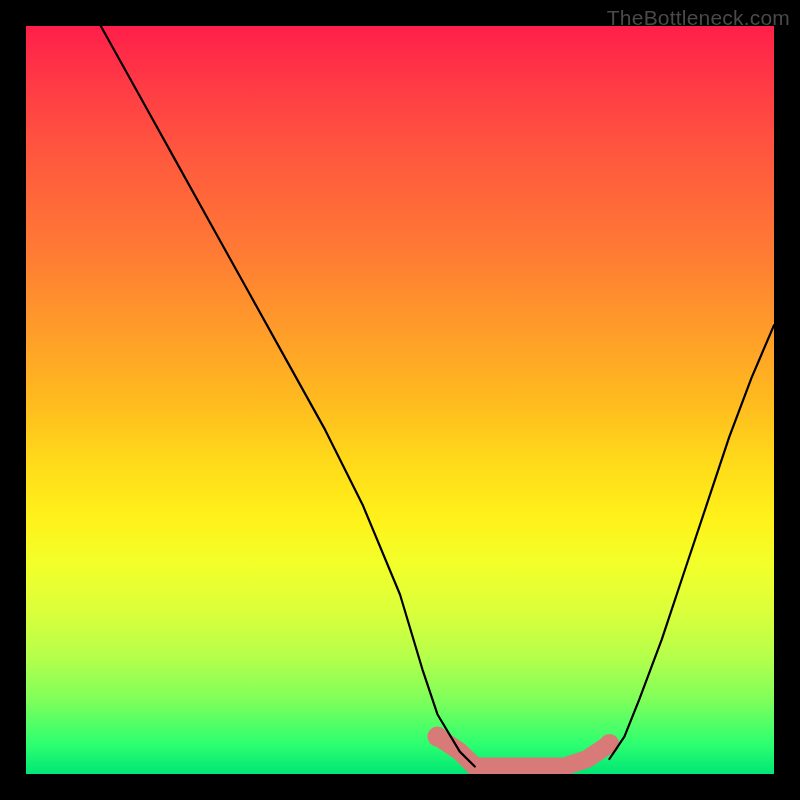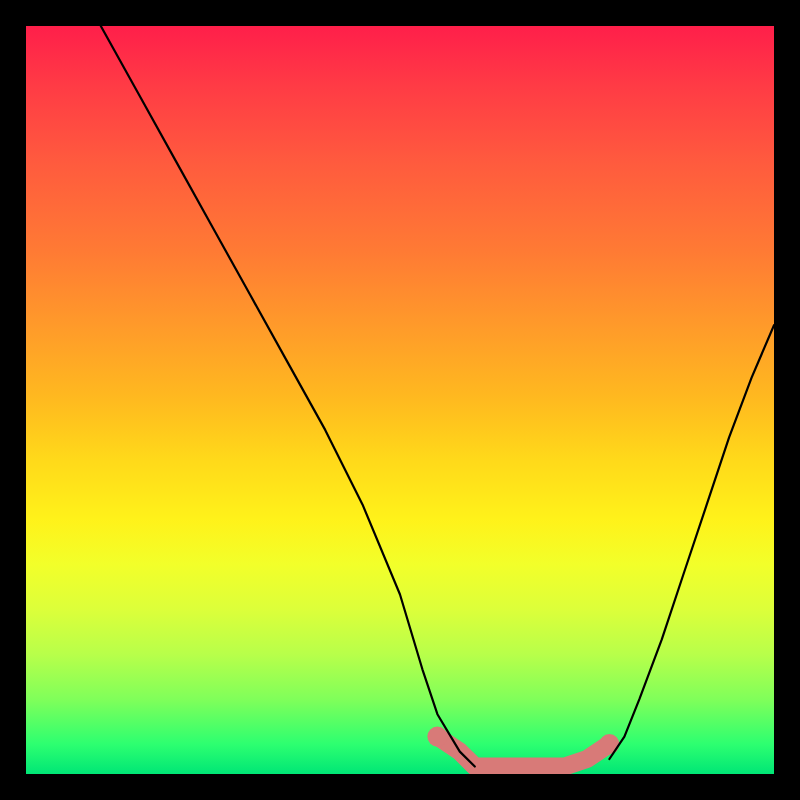--- a/index.html
+++ b/index.html
@@ -71,13 +71,14 @@
 
       <circle id="flat-dot-left" r="10" fill="#d87a78" cx="411.4" cy="710.6"></circle>
       <circle id="flat-dot-right" r="10" fill="#d87a78" cx="583.4" cy="718.1"></circle>
 
       <path id="left-path" fill="none" stroke="#000" stroke-width="2.2" stroke-linecap="round" stroke-linejoin="round" d="M74.8 0.0 L112.2 67.3 L149.6 134.6 L187.0 202.0 L224.4 269.3 L261.8 336.6 L299.2 403.9 L336.6 478.7 L374.0 568.5 L396.4 643.3 L411.4 688.2 L433.8 725.6 L448.8 740.5"></path>
 
       <path id="right-path" fill="none" stroke="#000" stroke-width="2.2" stroke-linecap="round" stroke-linejoin="round" d="M583.4 733.0 L598.4 710.6 L613.4 673.2 L635.8 613.4 L658.2 546.0 L680.7 478.7 L703.1 411.4 L725.6 351.6 L748.0 299.2"></path>
     </svg>
 
   </div>
+  <div class="watermark">TheBottleneck.com</div>
 </div>
 
 </body></html>

